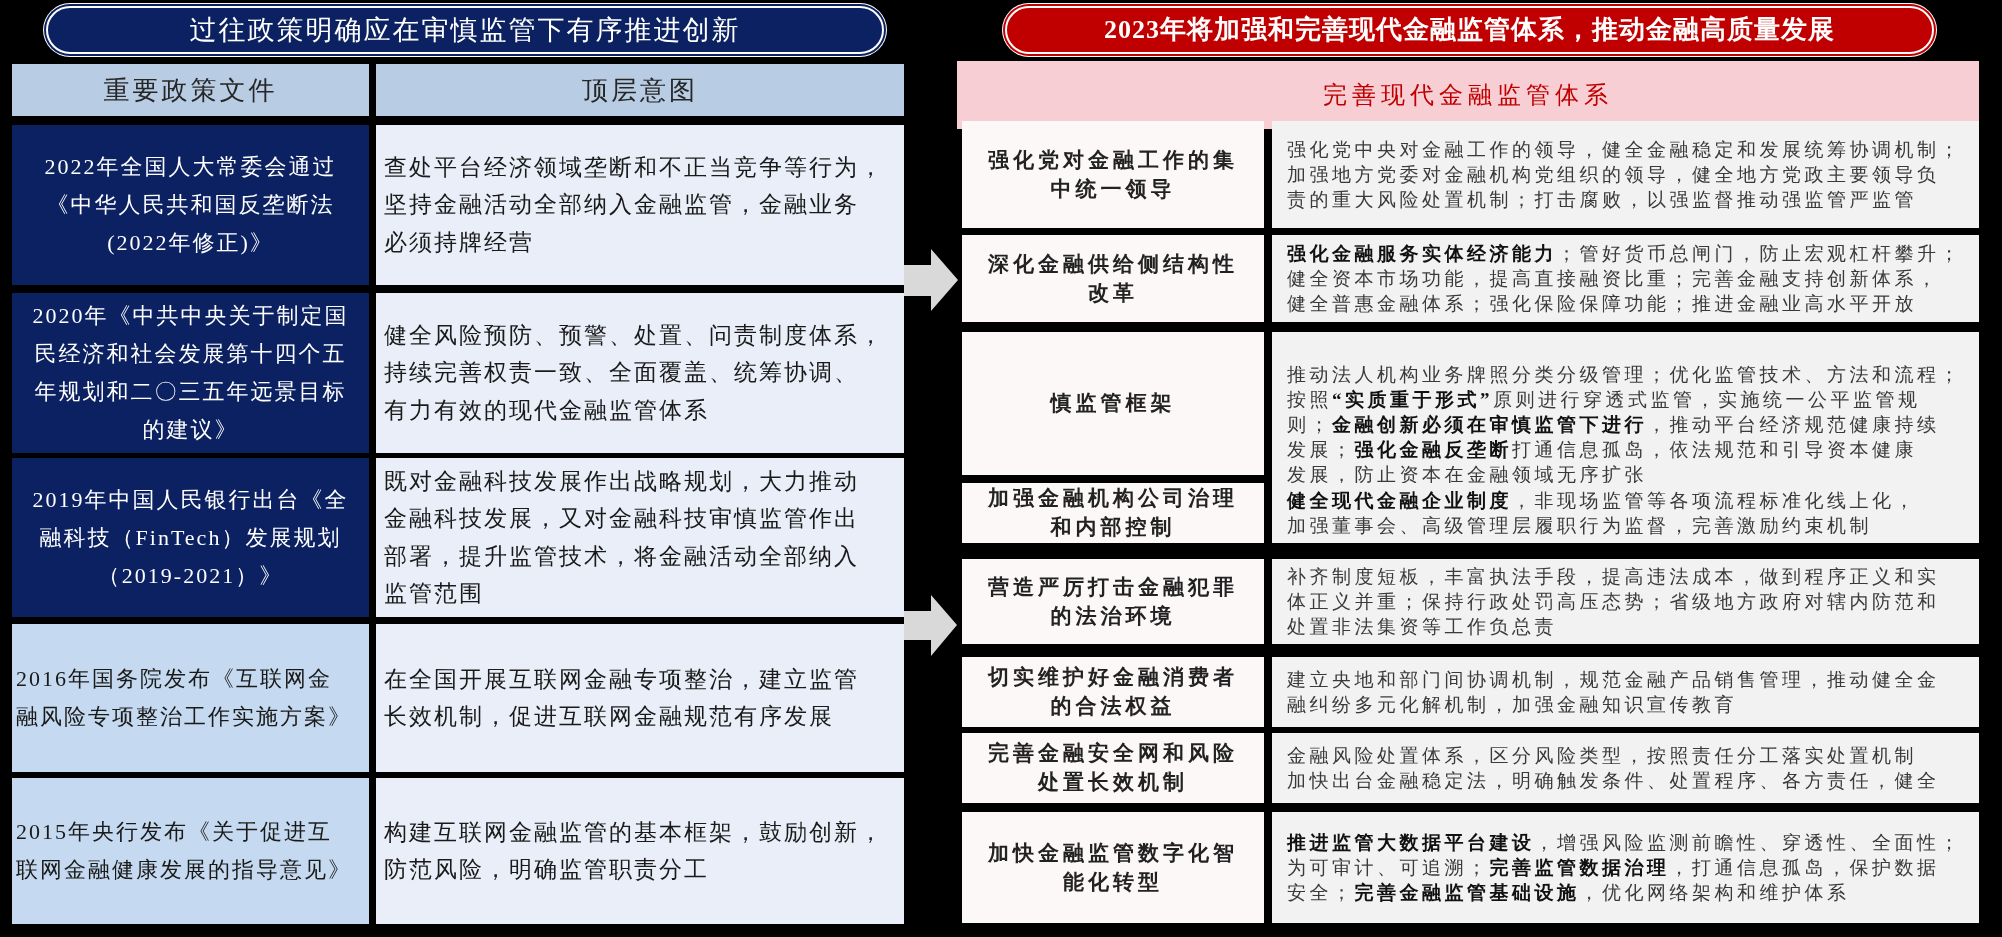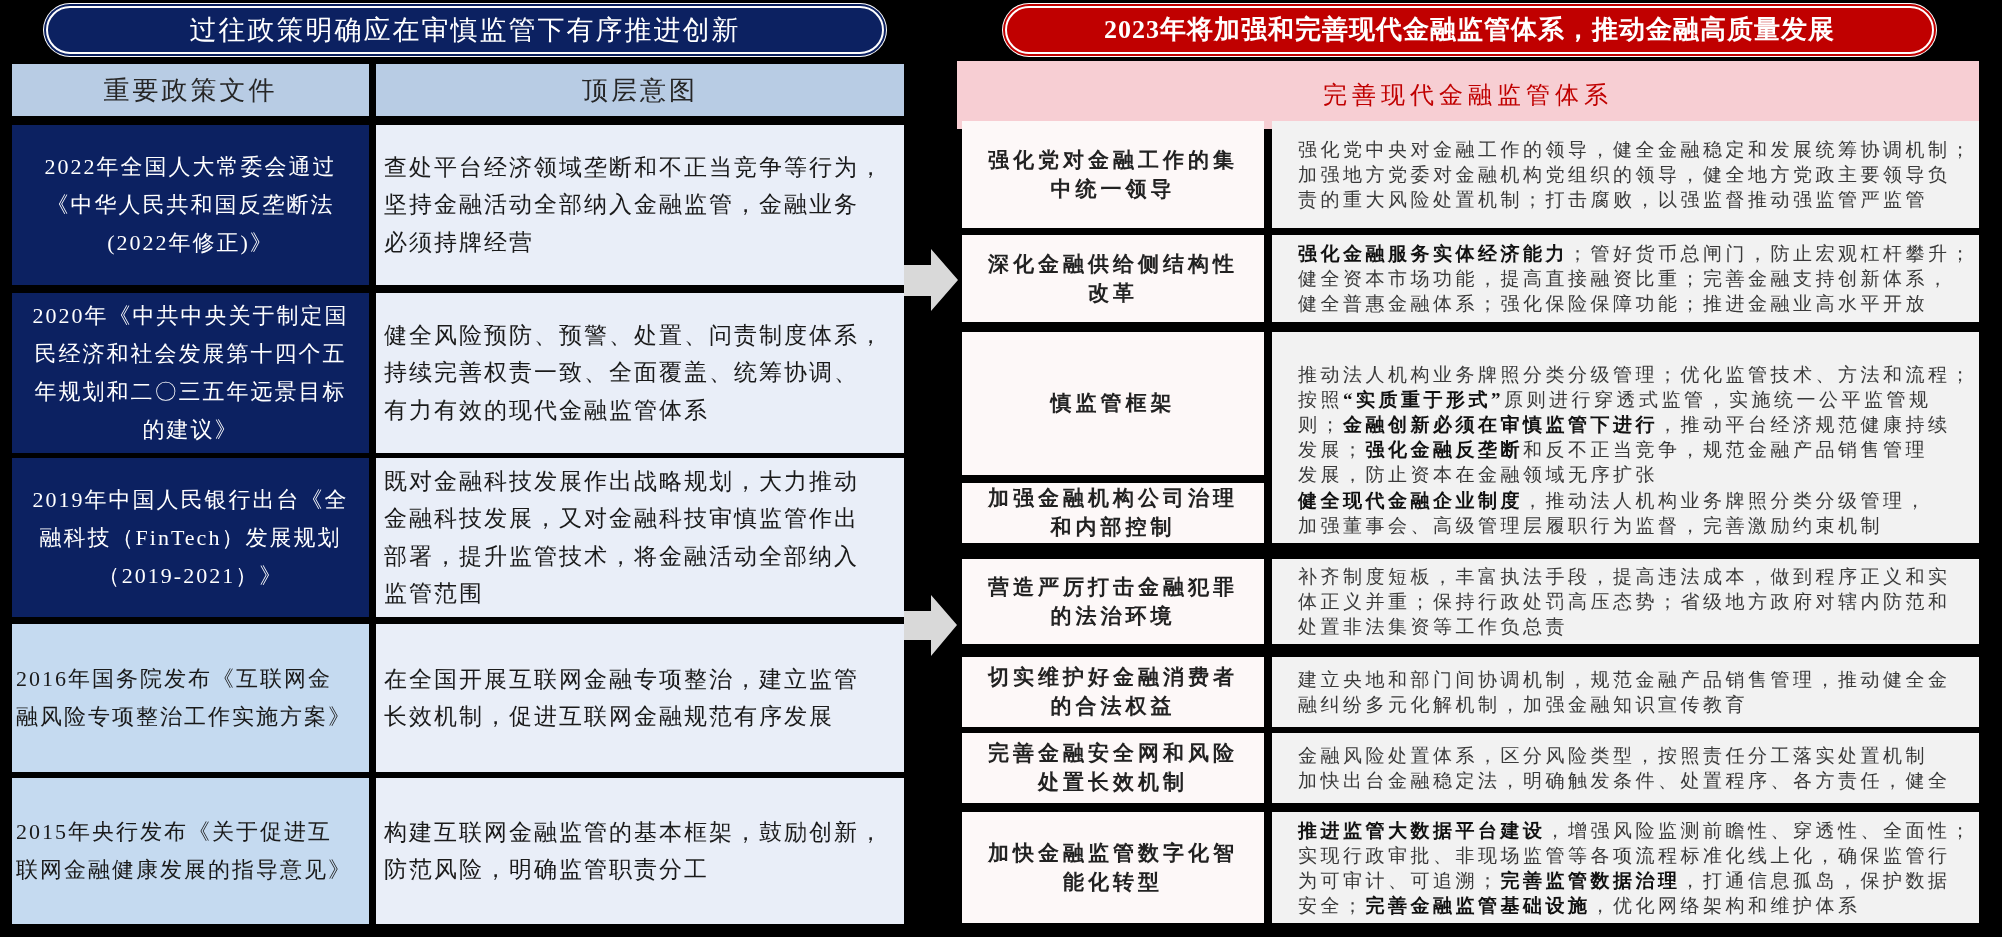--- a/index.html
+++ b/index.html
@@ -22,21 +22,21 @@
   .doc{left:12px;width:357px;font-size:22px;letter-spacing:2px;line-height:38px;}
   .doc.dark{background:var(--navy);color:#fff;text-align:center;}
   .doc.light{background:var(--left_light);color:#1a1a1a;text-align:left;padding-left:4px;}
   .intent{left:376px;width:528px;background:var(--left_intent);color:#1a1a1a;font-size:23px;letter-spacing:2px;
        line-height:37.5px;padding-left:8px;text-align:left;}
   .rhead{left:957px;top:61px;width:1022px;height:68px;background:var(--pink);color:var(--red);
        font-size:24px;letter-spacing:5px;display:flex;align-items:center;justify-content:center;white-space:nowrap;}
   .rlabel{left:962px;width:302px;background:var(--right_label);color:#222;font-size:21px;letter-spacing:4px;
        line-height:29px;text-align:center;font-weight:bold;}
   .rdetail{left:1272px;width:707px;background:var(--right_detail);color:#3a3a3a;font-size:19px;letter-spacing:3.5px;
-       line-height:25px;padding-left:26px;text-align:left;}
+       line-height:25px;padding-left:15px;text-align:left;}
   .rdetail .em{font-weight:bold;color:#111;}
   .arrows{left:0;top:0;width:2002px;height:937px;pointer-events:none;}
 </style>
 </head>
 <body>
 
 <div class="abs pill left">过往政策明确应在审慎监管下有序推进创新</div>
 
 <div class="abs lhead" style="left:12px;width:357px;">重要政策文件</div>
 <div class="abs lhead" style="left:376px;width:528px;">顶层意图</div>
@@ -125,30 +125,30 @@
       <div><span>健全普惠金融体系；强化保险保障功能；推进金融业高水平开放</span></div>
     </div>
 
   <div class="abs cell rlabel" style="top:332px;height:143px;">
       <div><span>慎监管框架</span></div>
     </div>
   <div class="abs cell rdetail" style="top:332px;height:184px;">
       <div><span>推动法人机构业务牌照分类分级管理；优化监管技术、方法和流程；</span></div>
       <div><span>按照</span><span class="em">“实质重于形式”</span><span>原则进行穿透式监管，实施统一公平监管规</span></div>
       <div><span>则；</span><span class="em">金融创新必须在审慎监管下进行</span><span>，推动平台经济规范健康持续</span></div>
-      <div><span>发展；</span><span class="em">强化金融反垄断</span><span>和反不正当竞争，规范金融产品销售管理</span></div>
+      <div><span>发展；</span><span class="em">强化金融反垄断</span><span>打通信息孤岛，依法规范和引导资本健康</span></div>
       <div><span>发展，防止资本在金融领域无序扩张</span></div>
     </div>
 
   <div class="abs cell rlabel" style="top:483px;height:60px;">
       <div><span>加强金融机构公司治理</span></div>
       <div><span>和内部控制</span></div>
     </div>
   <div class="abs cell rdetail" style="top:483px;height:60px;">
-      <div><span class="em">健全现代金融企业制度</span><span>，推动法人机构业务牌照分类分级管理，</span></div>
+      <div><span class="em">健全现代金融企业制度</span><span>，非现场监管等各项流程标准化线上化，</span></div>
       <div><span>加强董事会、高级管理层履职行为监督，完善激励约束机制</span></div>
     </div>
 
   <div class="abs cell rlabel" style="top:559px;height:85px;">
       <div><span>营造严厉打击金融犯罪</span></div>
       <div><span>的法治环境</span></div>
     </div>
   <div class="abs cell rdetail" style="top:559px;height:85px;">
       <div><span>补齐制度短板，丰富执法手段，提高违法成本，做到程序正义和实</span></div>
       <div><span>体正义并重；保持行政处罚高压态势；省级地方政府对辖内防范和</span></div>
@@ -172,17 +172,16 @@
       <div><span>金融风险处置体系，区分风险类型，按照责任分工落实处置机制</span></div>
       <div><span>加快出台金融稳定法，明确触发条件、处置程序、各方责任，健全</span></div>
     </div>
 
   <div class="abs cell rlabel" style="top:812px;height:111px;">
       <div><span>加快金融监管数字化智</span></div>
       <div><span>能化转型</span></div>
     </div>
   <div class="abs cell rdetail" style="top:812px;height:111px;">
       <div><span class="em">推进监管大数据平台建设</span><span>，增强风险监测前瞻性、穿透性、全面性；</span></div>
-      <div><span>实现行政审批、非现场监管等各项流程标准化线上化，确保监管行</span></div>
       <div><span>为可审计、可追溯；</span><span class="em">完善监管数据治理</span><span>，打通信息孤岛，保护数据</span></div>
       <div><span>安全；</span><span class="em">完善金融监管基础设施</span><span>，优化网络架构和维护体系</span></div>
     </div>
 </div>
 
 </body></html>

